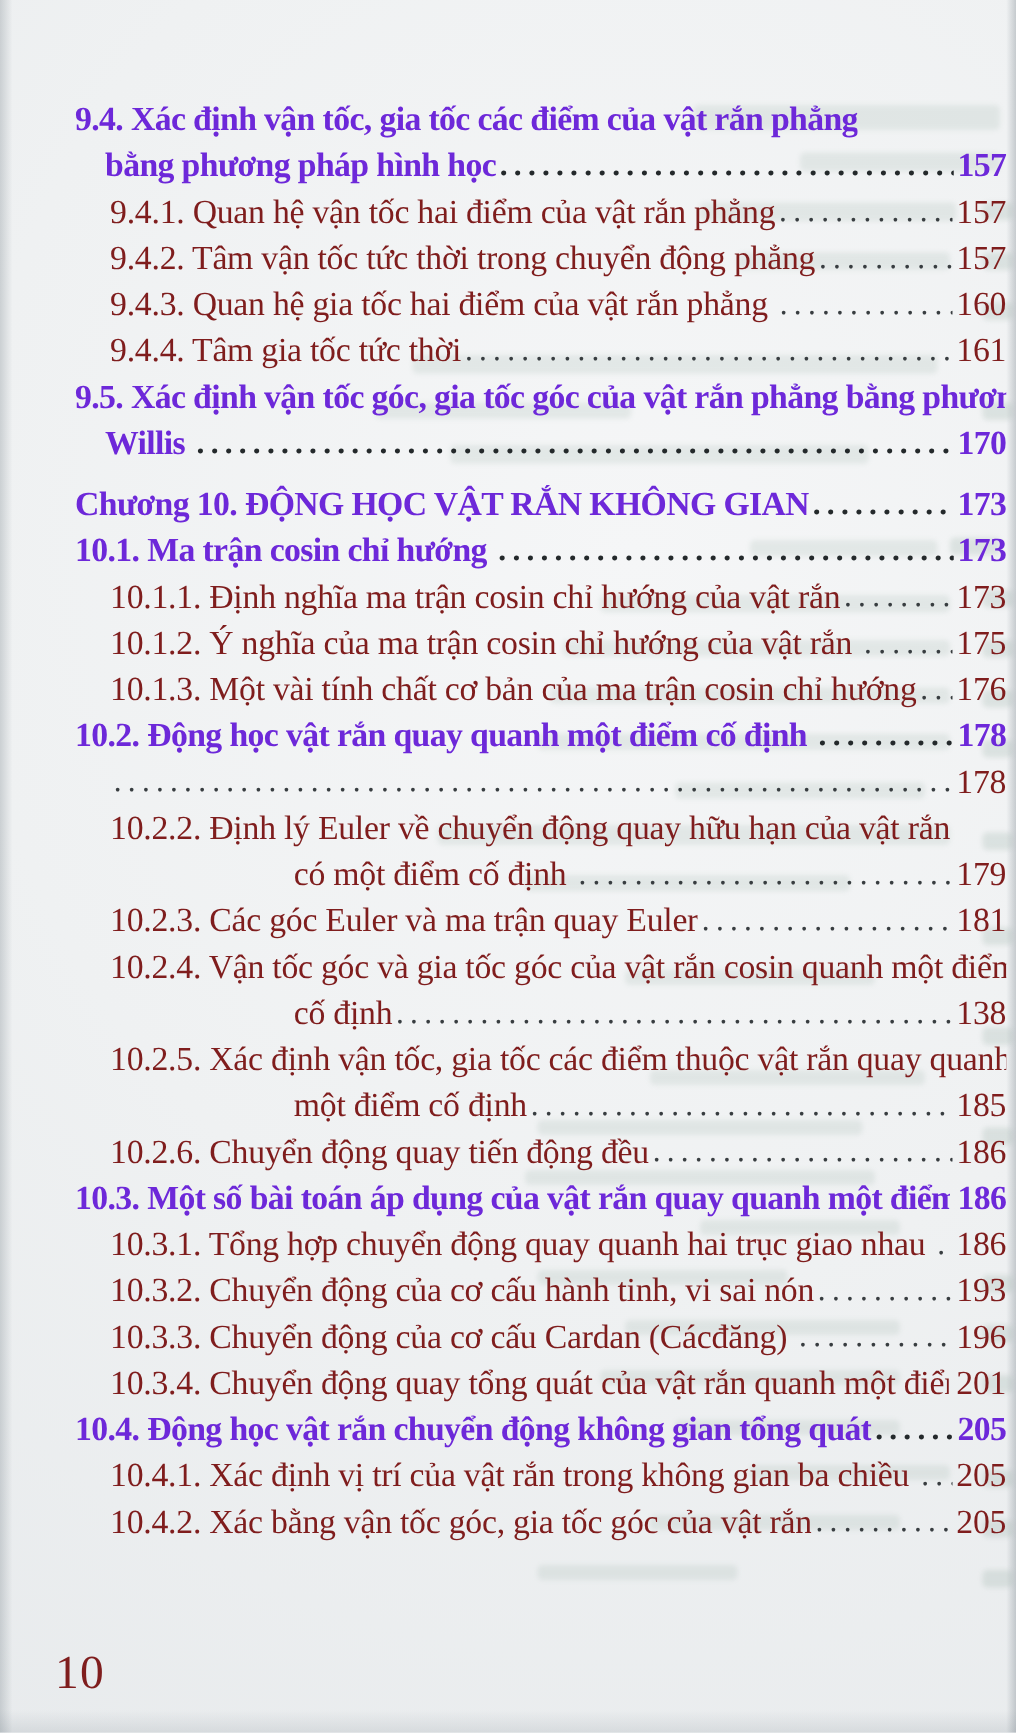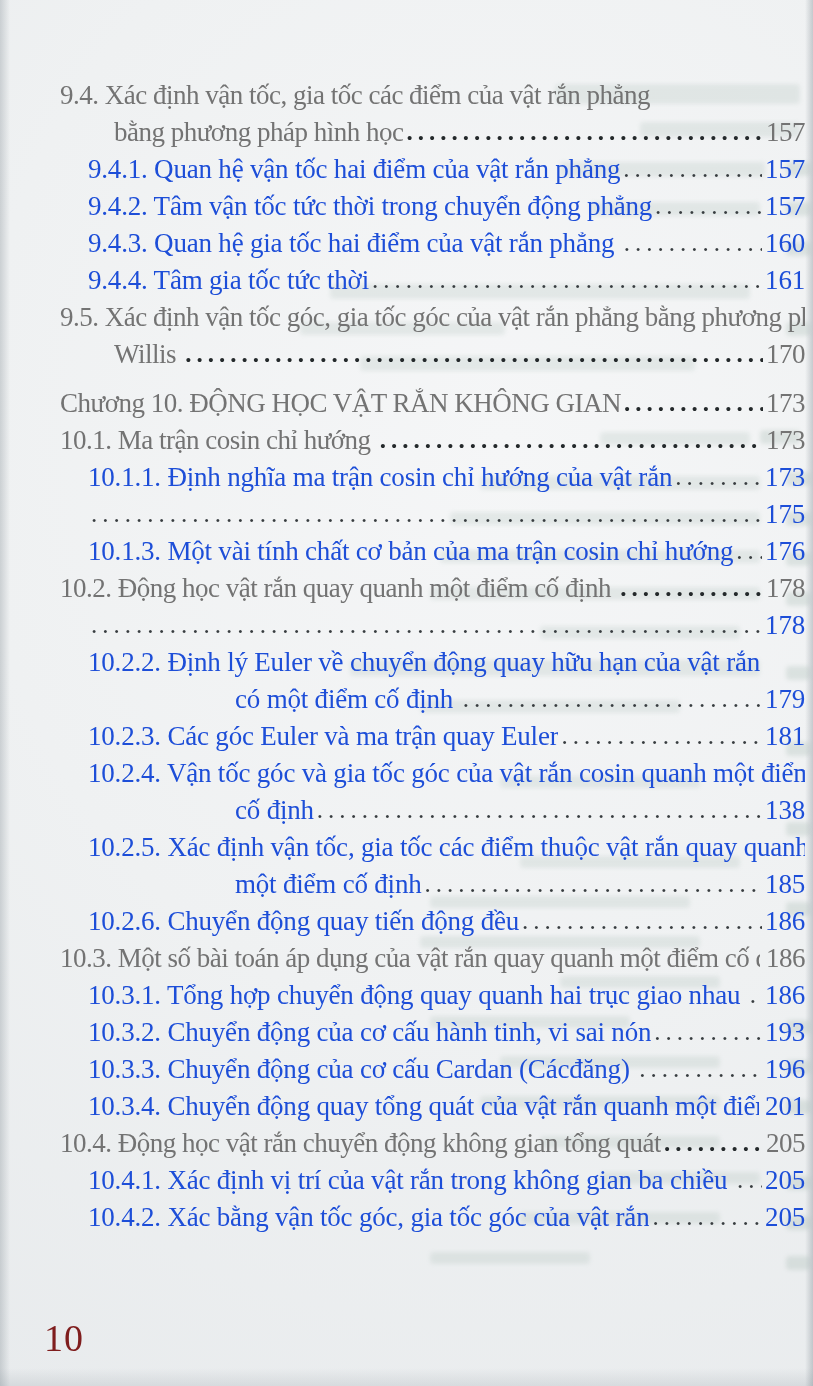--- a/index.html
+++ b/index.html
@@ -23,21 +23,21 @@
     left: 0; top: 80px;
     width: 813px;
   }
   .row {
     display: flex;
     align-items: baseline;
     height: 37px;
     padding-right: 8px;
     overflow: hidden;
     font-size: 27px;
-    color: #1d4ed8;
+    color: #7f1d1d;
     letter-spacing: -0.2px;
   }
   .row .txt {
     flex: 0 1 auto;
     min-width: 0;
     overflow: hidden;
     white-space: pre;
   }
   .row .dots {
     flex: 1 1 0;
@@ -48,25 +48,25 @@
     font-size: 25px;
     color: #383d40;
     padding-left: 3px;
     transform: translateY(-1px);
   }
   .row .dots::after {
     content: "...................................................................................................................................";
   }
   .row .pg { flex: 0 0 auto; margin-left: 3px; }
 
-  .row.b { font-weight: normal; color: #737373; letter-spacing: -0.5px; }
+  .row.b { font-weight: bold; color: #6d28d9; letter-spacing: -0.5px; }
   .row.b .dots { color: #24292b; font-weight: bold; }
 
   .in-s  { padding-left: 60px;  }
-  .in-sc { padding-left: 84px; margin-left: 30px;  }
+  .in-sc { padding-left: 84px;  }
   .in-i  { padding-left: 88px;  }
   .in-ic { padding-left: 235px; }
   .gap   { margin-top: 12px;    }
 
   
   .folio {
     position: absolute;
     left: 44px; top: 1316px;
     font-size: 38px;
     color: #7f1d1d;
@@ -182,20 +182,21 @@
       <span class="txt">10.1. Ma trận cosin chỉ hướng </span>
       <span class="dots"></span>
       <span class="pg">173</span>
     </div>
     <div class="row in-i">
       <span class="txt">10.1.1. Định nghĩa ma trận cosin chỉ hướng của vật rắn</span>
       <span class="dots"></span>
       <span class="pg">173</span>
     </div>
     <div class="row in-i">
+      <span class="txt">10.1.2. Ý nghĩa của ma trận cosin chỉ hướng của vật rắn </span>
       <span class="dots"></span>
       <span class="pg">175</span>
     </div>
     <div class="row in-i">
       <span class="txt">10.1.3. Một vài tính chất cơ bản của ma trận cosin chỉ hướng</span>
       <span class="dots"></span>
       <span class="pg">176</span>
     </div>
     <div class="row in-s b">
       <span class="txt">10.2. Động học vật rắn quay quanh một điểm cố định </span>

